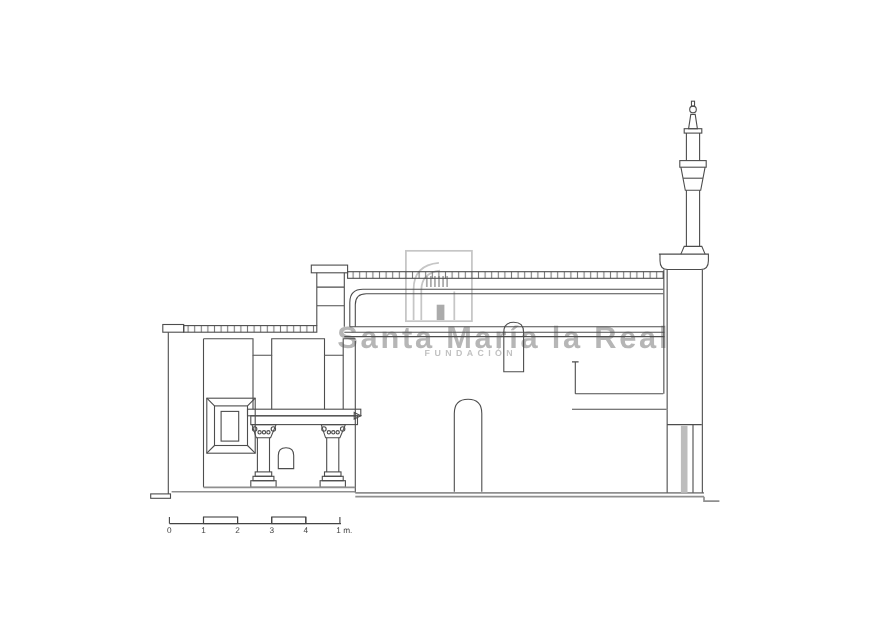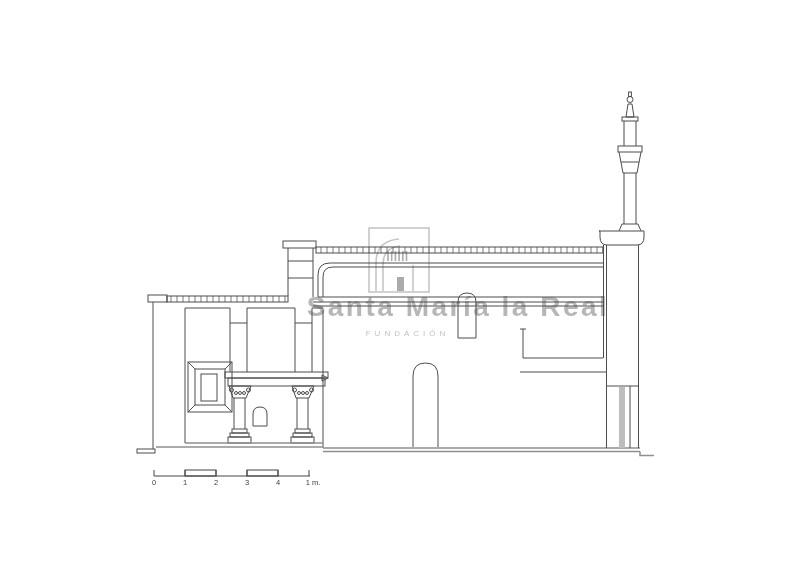--- a/index.html
+++ b/index.html
@@ -4,22 +4,22 @@
 <style>
   html,body{margin:0;padding:0;background:#ffffff;}
   .stage{position:relative;width:800px;height:566px;background:#fff;overflow:hidden;
          font-family:"Liberation Sans",sans-serif;}
   svg{display:block;}
   .layer{position:absolute;left:0;top:0;}
   
   .wm-title{position:absolute;left:256px;top:291px;width:404px;text-align:center;
     font-size:28px;font-weight:600;letter-spacing:2.5px;color:#b6b6b6;
     filter:blur(.6px);white-space:nowrap;}
-  .wm-sub{position:absolute;left:345px;top:329px;width:125px;text-align:center;
-    font-size:8px;font-weight:400;letter-spacing:4px;color:#c2c2c2;filter:blur(.3px);}
+  .wm-sub{position:absolute;left:345px;top:317px;width:125px;text-align:right;
+    font-size:8px;font-weight:700;letter-spacing:4px;color:#c2c2c2;filter:blur(.3px);}
   .wm-logo{position:absolute;left:368px;top:227px;}
   
   .tick-label{position:absolute;top:478px;transform:translateX(-50%);
     font-size:7.5px;color:#3c3c3c;white-space:nowrap;}
 </style>
 </head>
 <body>
 
 <div class="stage">
 

